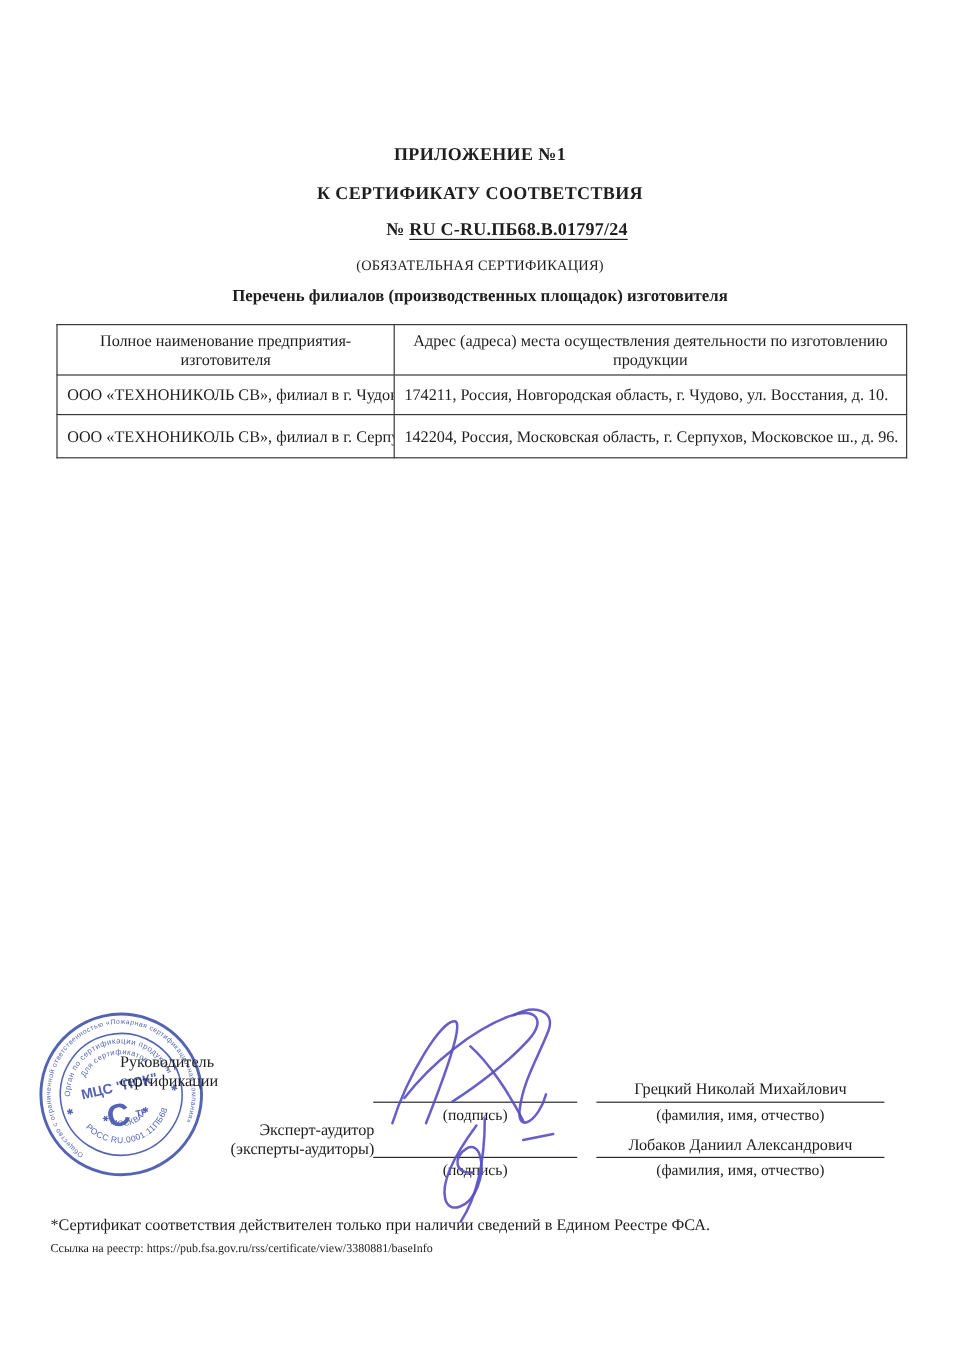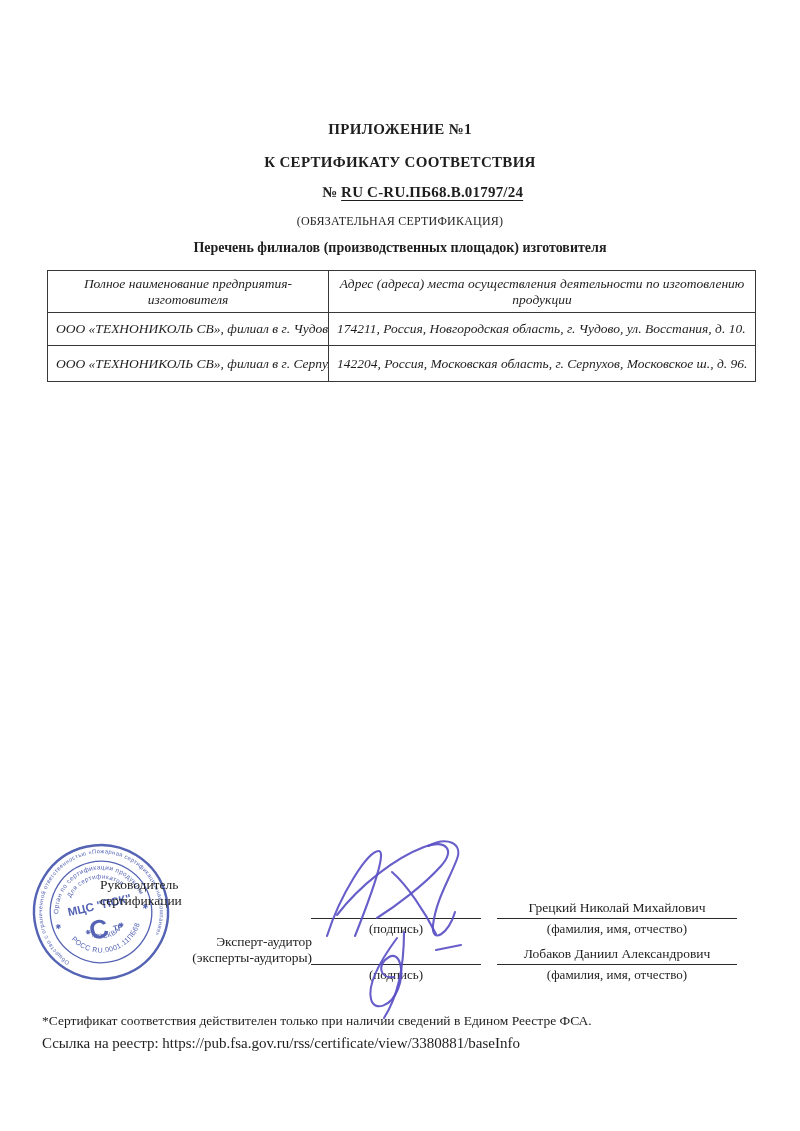--- a/index.html
+++ b/index.html
@@ -18,21 +18,21 @@
   .h-type    { top:214px; font-size:12px; letter-spacing:.2px; }
   .h-caption { top:240px; font-weight:bold; font-size:14px; }
 
   
   table.branches {
     position:absolute; left:47px; top:270px; width:708px;
     border-collapse:collapse; table-layout:fixed; font-size:13.5px;
   }
   table.branches th, table.branches td {
     border:1.6px solid #383838; font-weight:normal; vertical-align:middle;
-    overflow:hidden; white-space:nowrap;font-style:italic;
+    overflow:hidden; white-space:nowrap;
   }
   table.branches th { height:37px; text-align:center; padding:2px 10px; white-space:normal; }
   table.branches td { padding:2px 8px; }
   tr.r1 td { height:28px; }
   tr.r2 td { height:31px; }
   col.c1 { width:281px; } col.c2 { width:427px; }
 
   
   .role-1 { left:100px; top:877px; width:212px; text-align:left; font-size:13.5px; line-height:15.5px; z-index:2; }
   .role-2 { left:100px; top:934px; width:212px; text-align:right; font-size:13.5px; line-height:15.5px; z-index:2; }
@@ -45,21 +45,21 @@
   .cap-sig1 { left:311px; top:921px; width:170px; }
   .cap-sig2 { left:311px; top:967px; width:170px; }
   .cap-fio1 { left:497px; top:921px; width:240px; }
   .cap-fio2 { left:497px; top:967px; width:240px; }
   .name { position:absolute; text-align:center; font-size:13.5px; z-index:2; }
   .name-1 { left:497px; top:900px; width:240px; }
   .name-2 { left:497px; top:946px; width:240px; }
 
   
   .f1 { left:42px; top:1013px; font-size:13.5px; }
-  .f2 { left:42px; top:1035px; font-size:15px; }
+  .f2 { left:42px; top:1035px; font-size:10px; }
 
   
   .stamp {
     position:absolute; left:30px; top:841px; width:142px; height:142px;
     transform:rotate(-13deg); z-index:1; opacity:.92;
   }
   .st-c { fill:none; stroke:#4656ae; }
   .st-t { fill:#4656ae; font-family:"Liberation Sans", sans-serif; letter-spacing:.4px; }
   .st-serif { fill:#4656ae; font-family:"Liberation Sans", sans-serif; }
 

